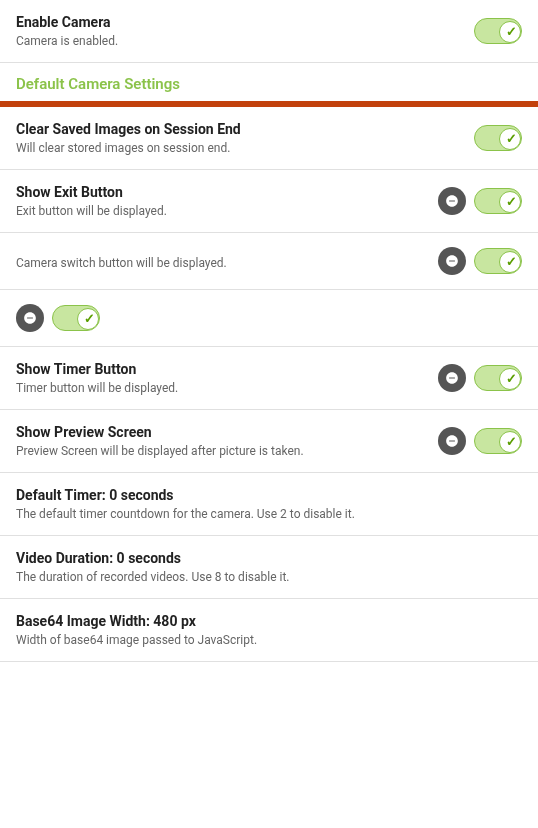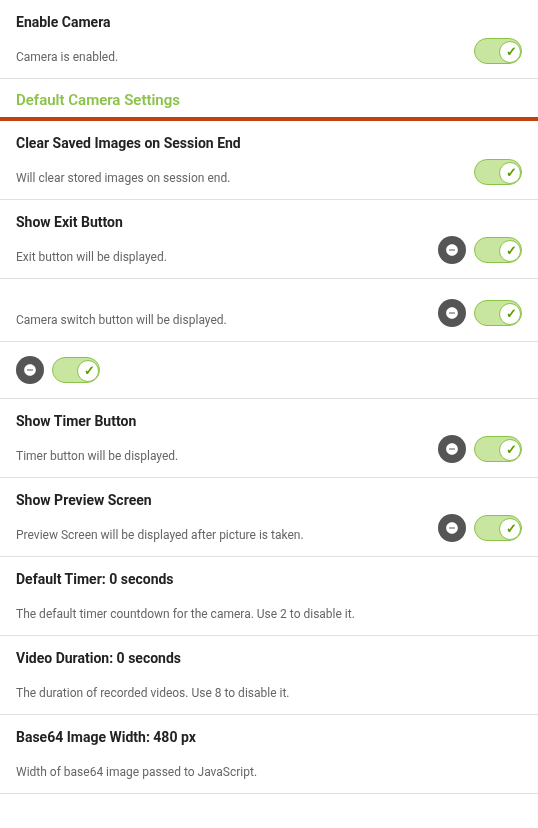--- a/index.html
+++ b/index.html
@@ -9,21 +9,21 @@
       width: 538px;
       min-height: 828px;
       font-size: 14px;
       color: #333;
     }
     .settings-container {
       padding: 0;
     }
     .setting-row {
       display: flex;
-      align-items: flex-end;
+      align-items: center;
       justify-content: space-between;
       padding: 14px 16px;
       border-bottom: 1px solid #e0e0e0;
     }
     .setting-row .left {
       flex: 1;
     }
     .setting-row .right {
       display: flex;
       align-items: center;
@@ -31,28 +31,28 @@
       flex-shrink: 0;
     }
     .setting-title {
       font-weight: 700;
       font-size: 14px;
       color: #222;
     }
     .setting-desc {
       font-size: 12px;
       color: #666;
-      margin-top: 20px;
+      margin-top: 4px;
     }
     .section-header {
       padding: 12px 16px 8px 16px;
       font-size: 15px;
       font-weight: 600;
       color: #8bc34a;
-      border-bottom: 4px solid #c2410c;
+      border-bottom: 6px solid #c2410c;
     }
     .toggle {
       position: relative;
       width: 48px;
       height: 26px;
       background: #ccc;
       border-radius: 13px;
       cursor: pointer;
       border: 1px solid #bbb;
     }

